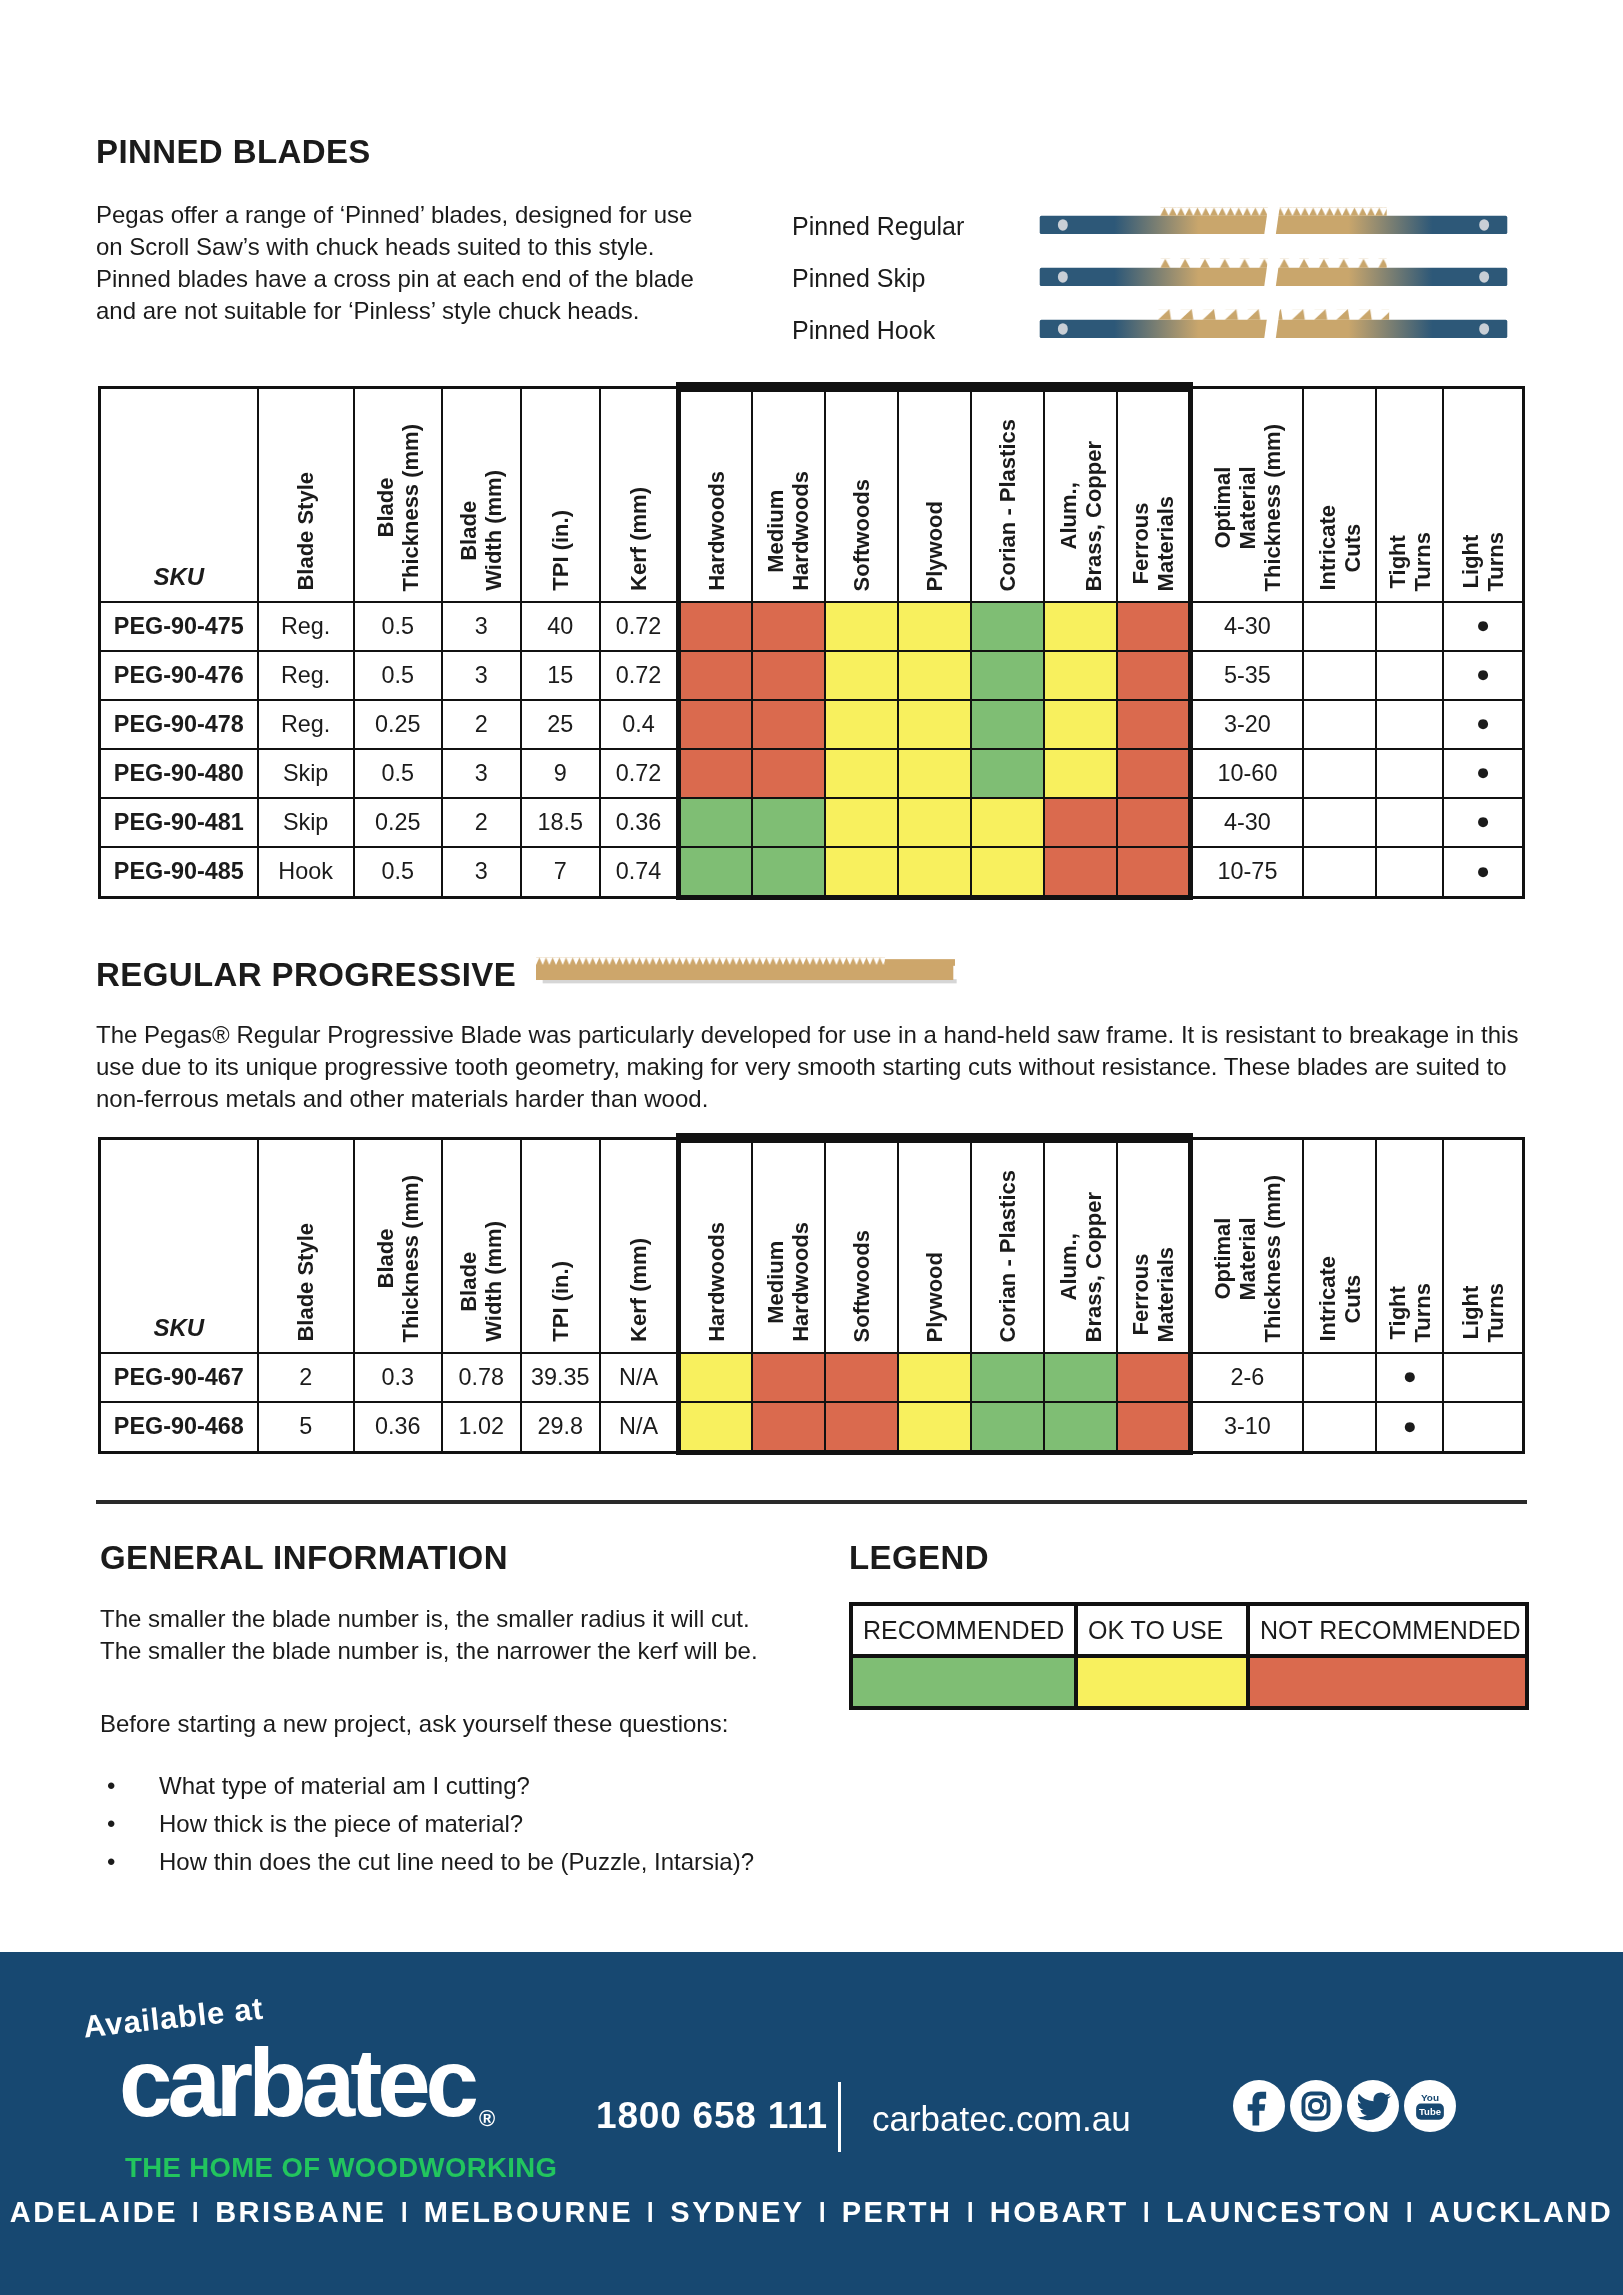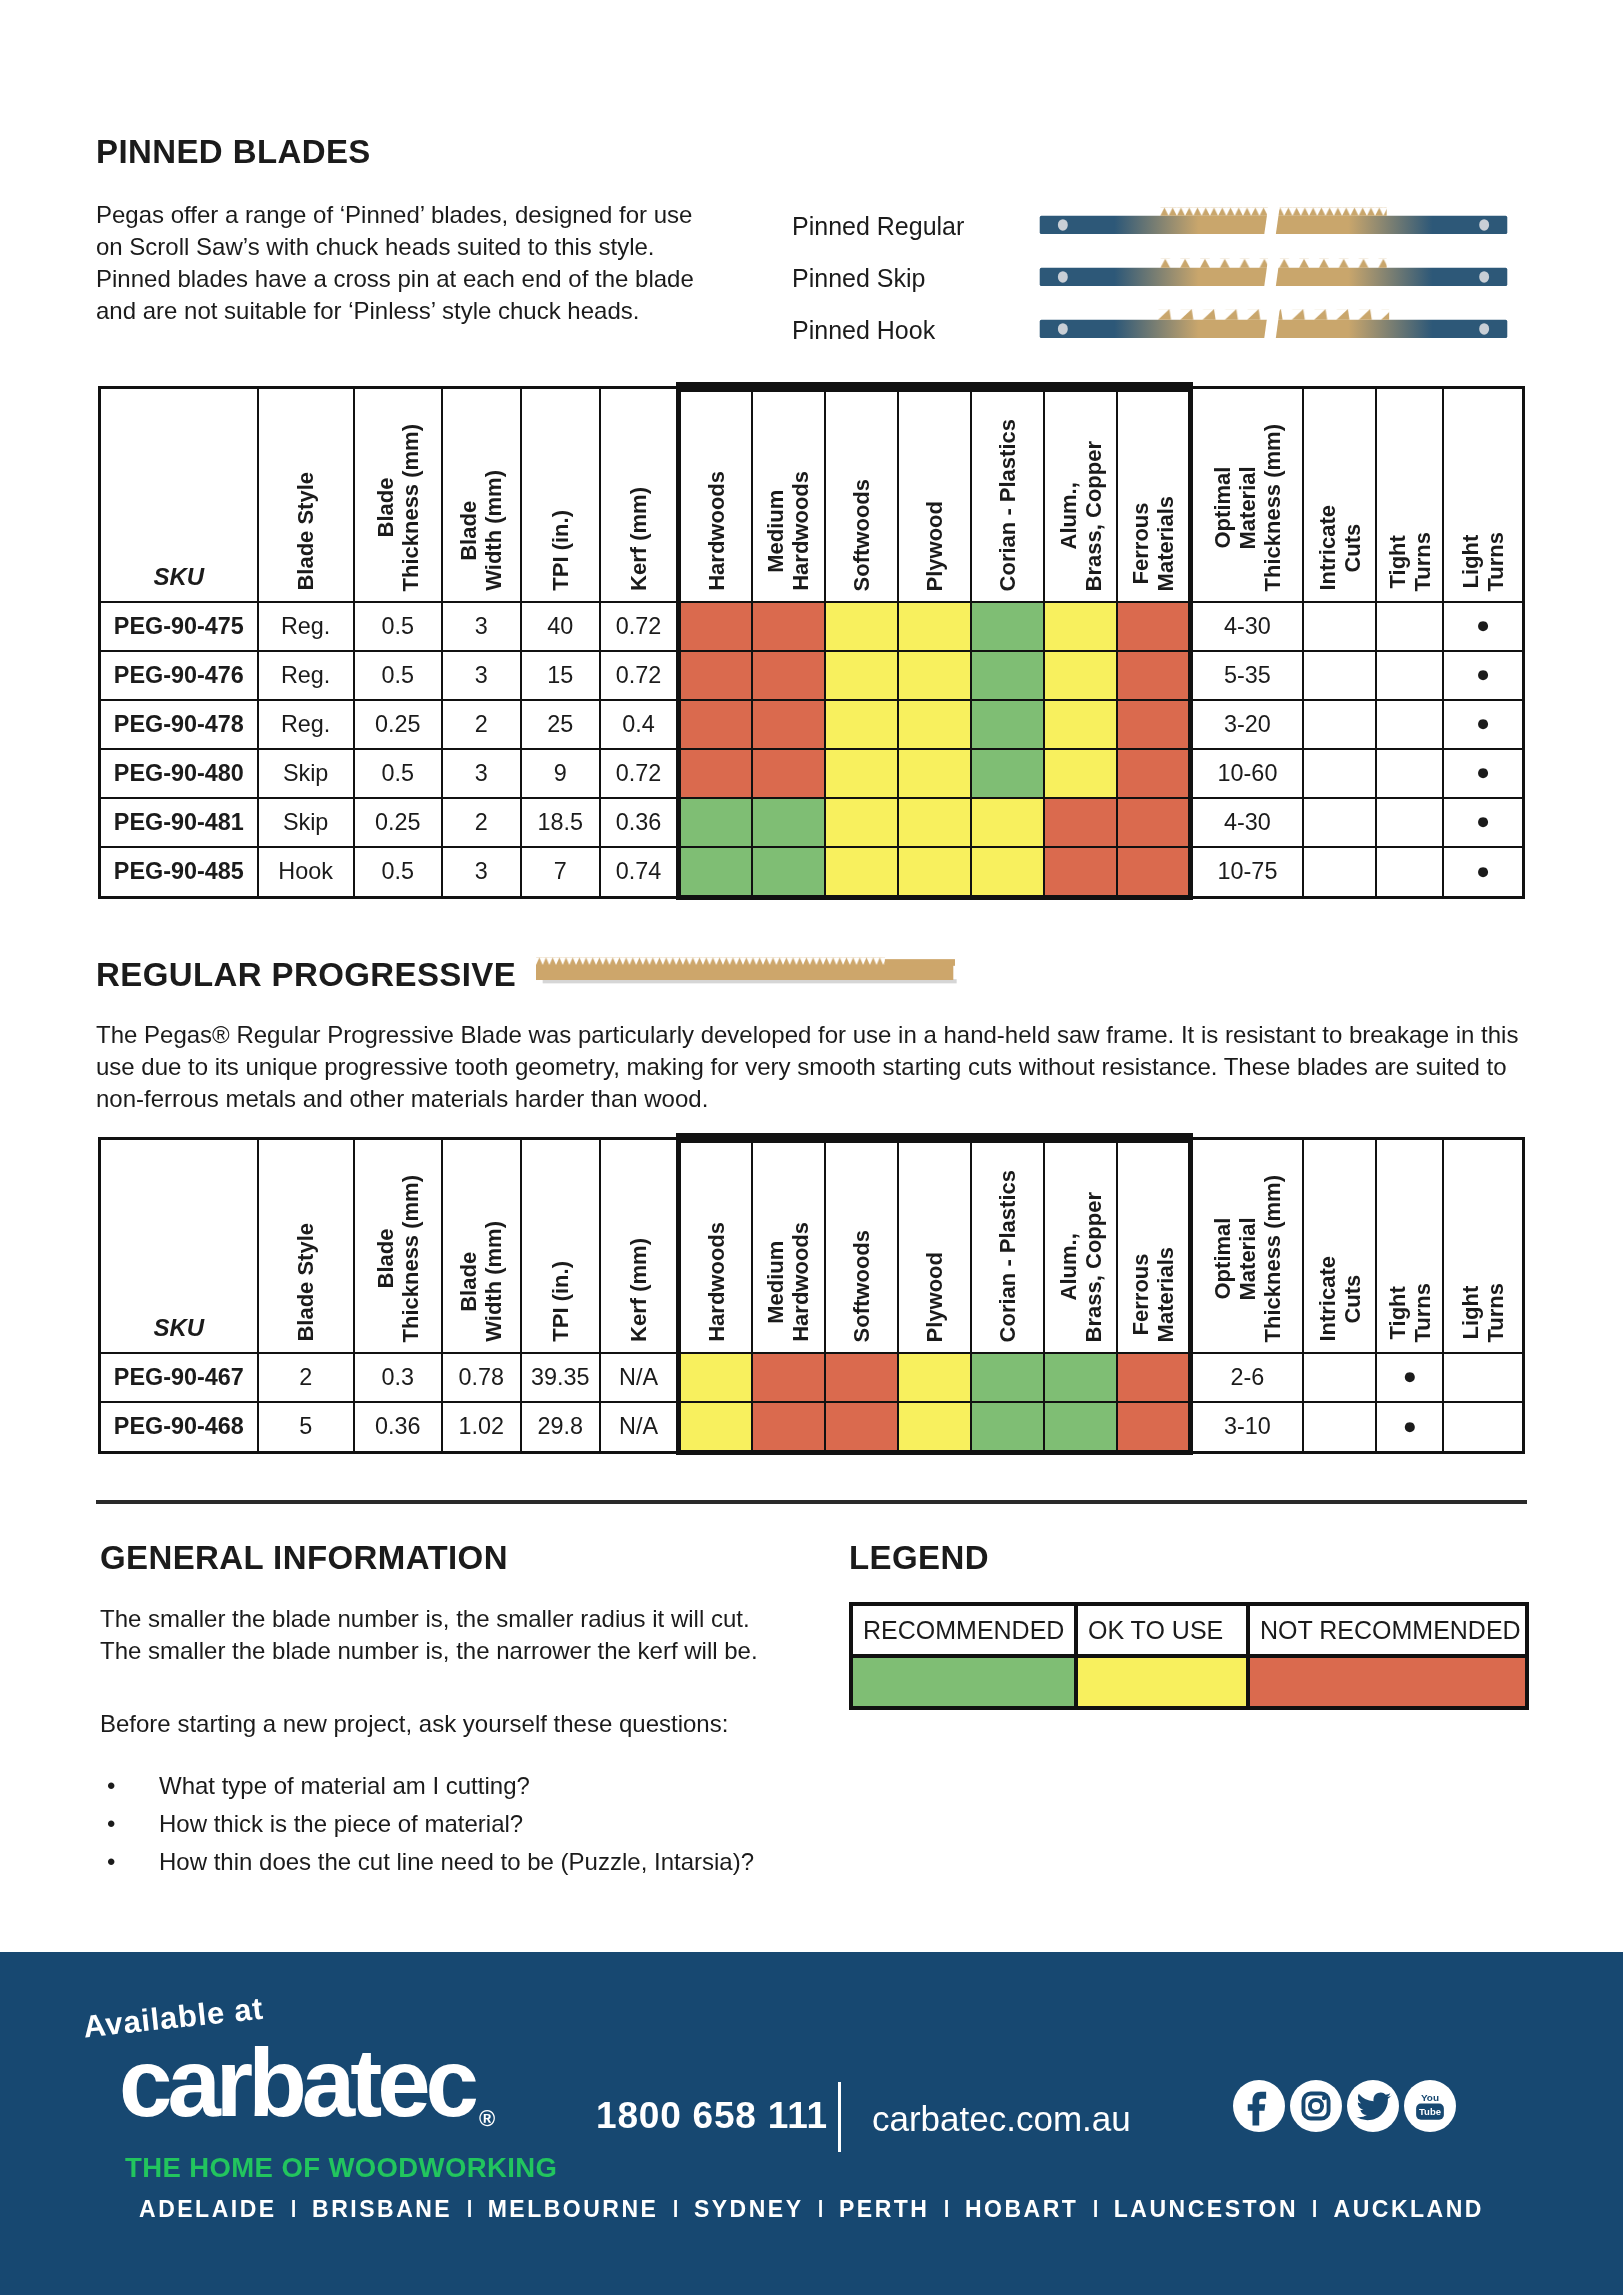--- a/index.html
+++ b/index.html
@@ -53,21 +53,21 @@
   
   .footer{position:absolute;left:0;top:1952px;width:1623px;height:344px;background:#174871;color:#fff;}
   .avail{position:absolute;left:83px;top:48px;font-size:31px;font-weight:bold;letter-spacing:0.8px;transform:rotate(-6deg);}
   .brand{position:absolute;left:119px;top:83px;font-size:96px;font-weight:bold;letter-spacing:-5px;line-height:1;}
   .brand .reg{display:inline-block;font-size:22px;letter-spacing:0;transform:translateY(10px);margin-left:5px;}
   .tagline{position:absolute;left:125px;top:200px;font-size:27.5px;font-weight:bold;color:#22c55e;letter-spacing:0.4px;}
   .phone{position:absolute;left:596px;top:143px;font-size:37px;font-weight:bold;letter-spacing:0.8px;}
   .vbar{position:absolute;left:838px;top:130px;width:2.5px;height:70px;background:#fff;}
   .site{position:absolute;left:872px;top:147px;font-size:35px;}
   .social{position:absolute;left:1233px;top:128px;display:flex;gap:5px;}
-  .cities{position:absolute;left:0;top:244px;width:100%;text-align:center;font-size:23px;font-weight:bold;letter-spacing:2.5px;white-space:nowrap;}
+  .cities{position:absolute;left:0;top:244px;width:100%;text-align:center;font-size:29px;font-weight:bold;letter-spacing:2.5px;white-space:nowrap;}
   .city-sep{margin:0 13.3px;display:inline-block;transform:scaleX(.8);}
 </style>
 </head>
 <body>
 
 <div class="page">
 
   <h1 class="h-title" style="left:96px;top:133px;">PINNED BLADES</h1>
   <p class="body-text" style="left:96px;top:199px;width:659px;">Pegas offer a range of ‘Pinned’ blades, designed for use
 on Scroll Saw’s with chuck heads suited to this style.

